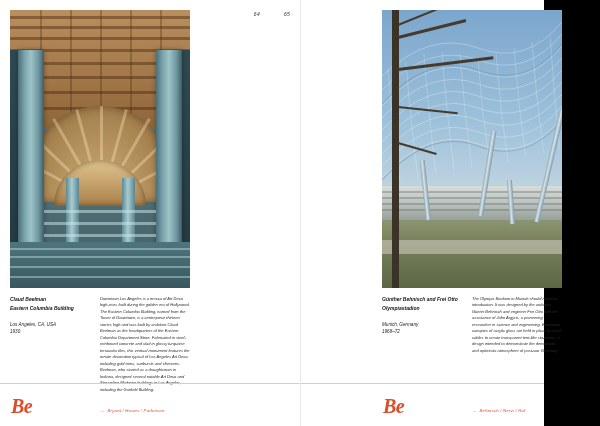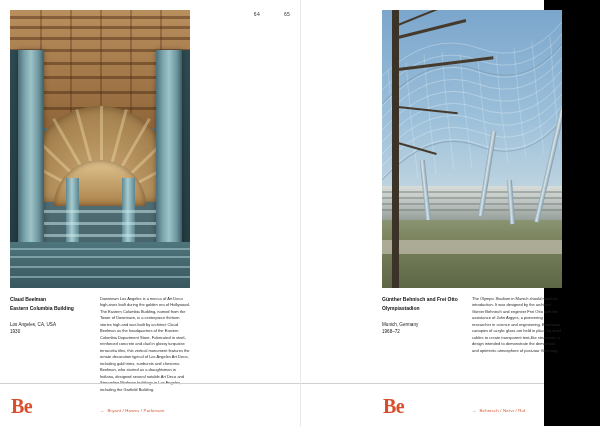--- a/index.html
+++ b/index.html
@@ -12,20 +12,21 @@
     height: 426px;
     overflow: hidden;
     font-family: "Liberation Sans", sans-serif;
   }
   .spread {
     position: relative;
     width: 544px;
     height: 426px;
     background: #ffffff;
     display: flex;
+    font-style: italic;
   }
   .page {
     position: relative;
     width: 300px;
     height: 426px;
     background: #ffffff;
     box-sizing: border-box;
   }
   .gutter-line {
     position: absolute;

